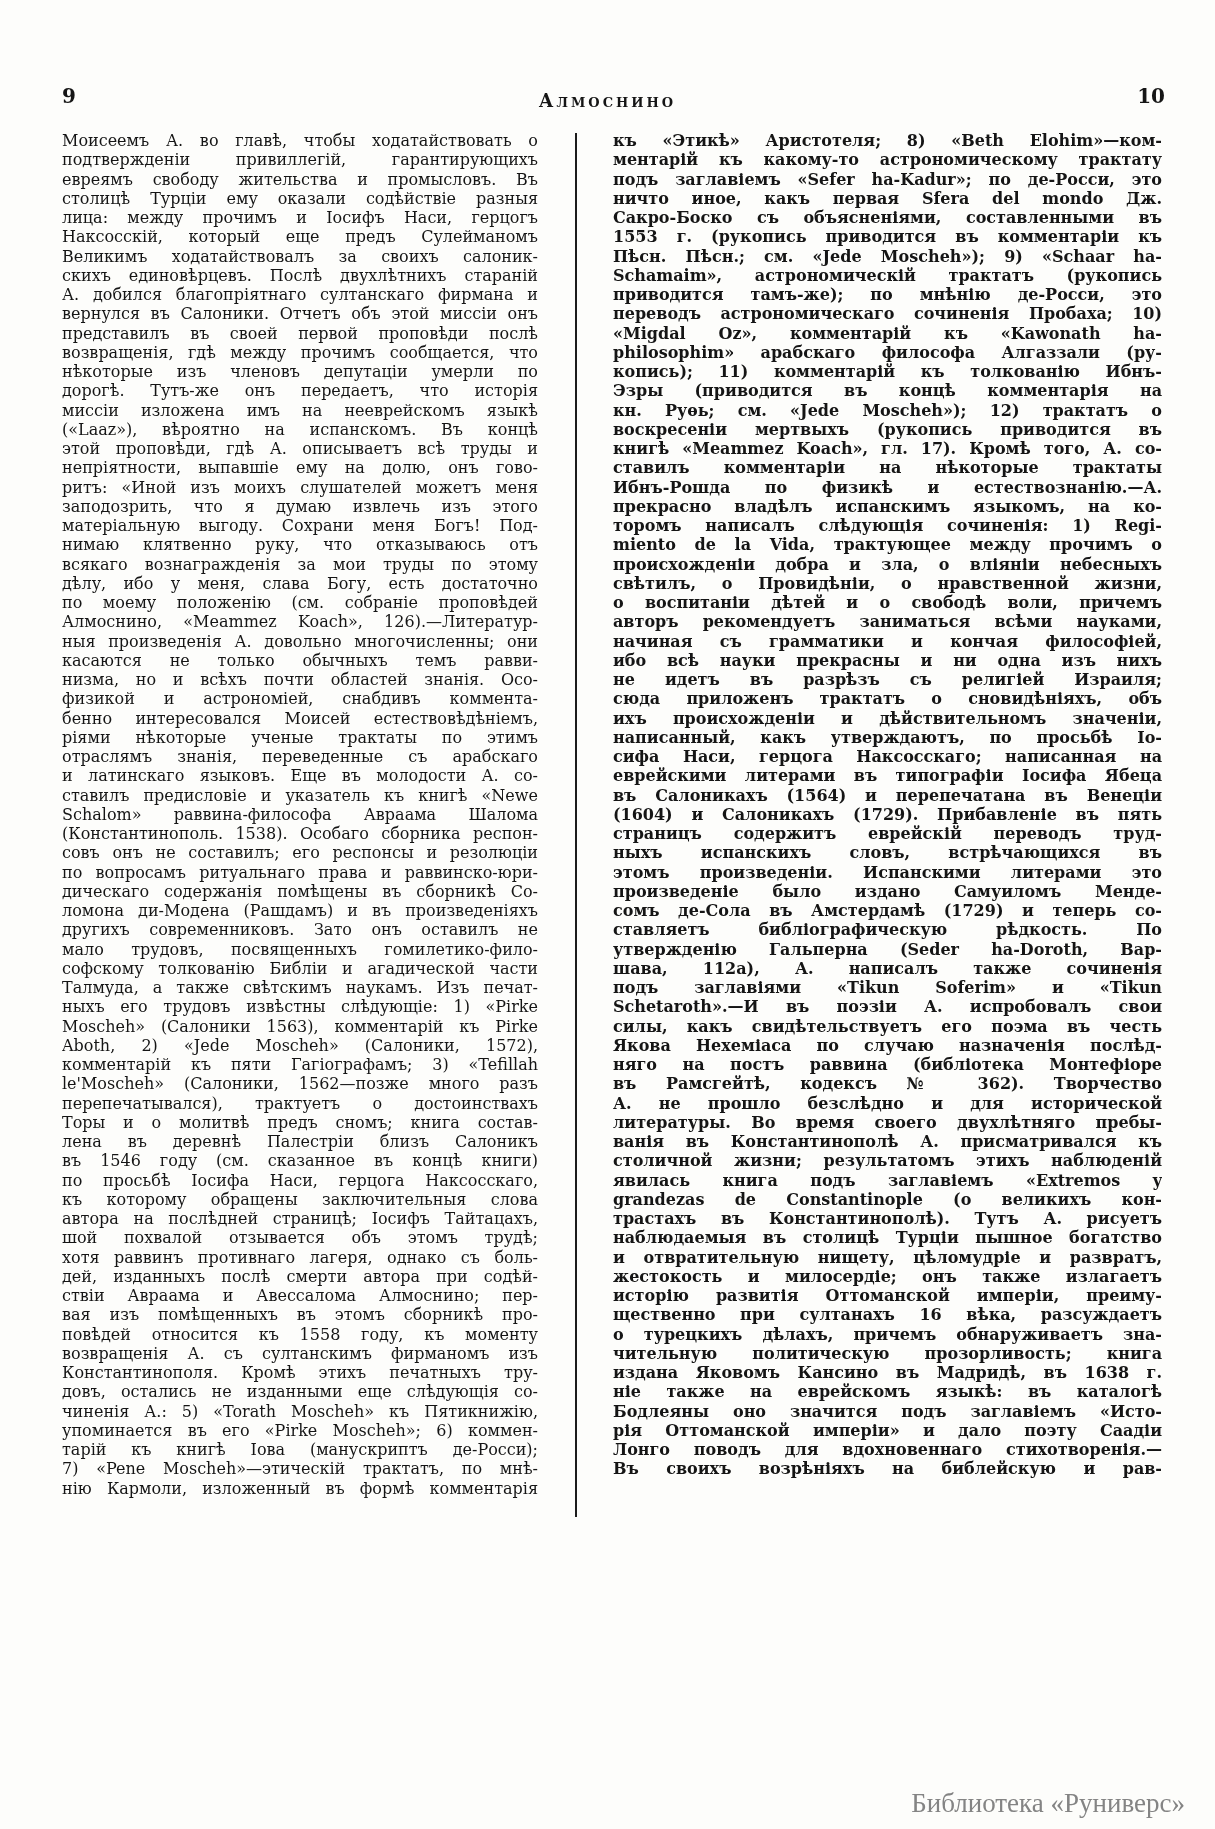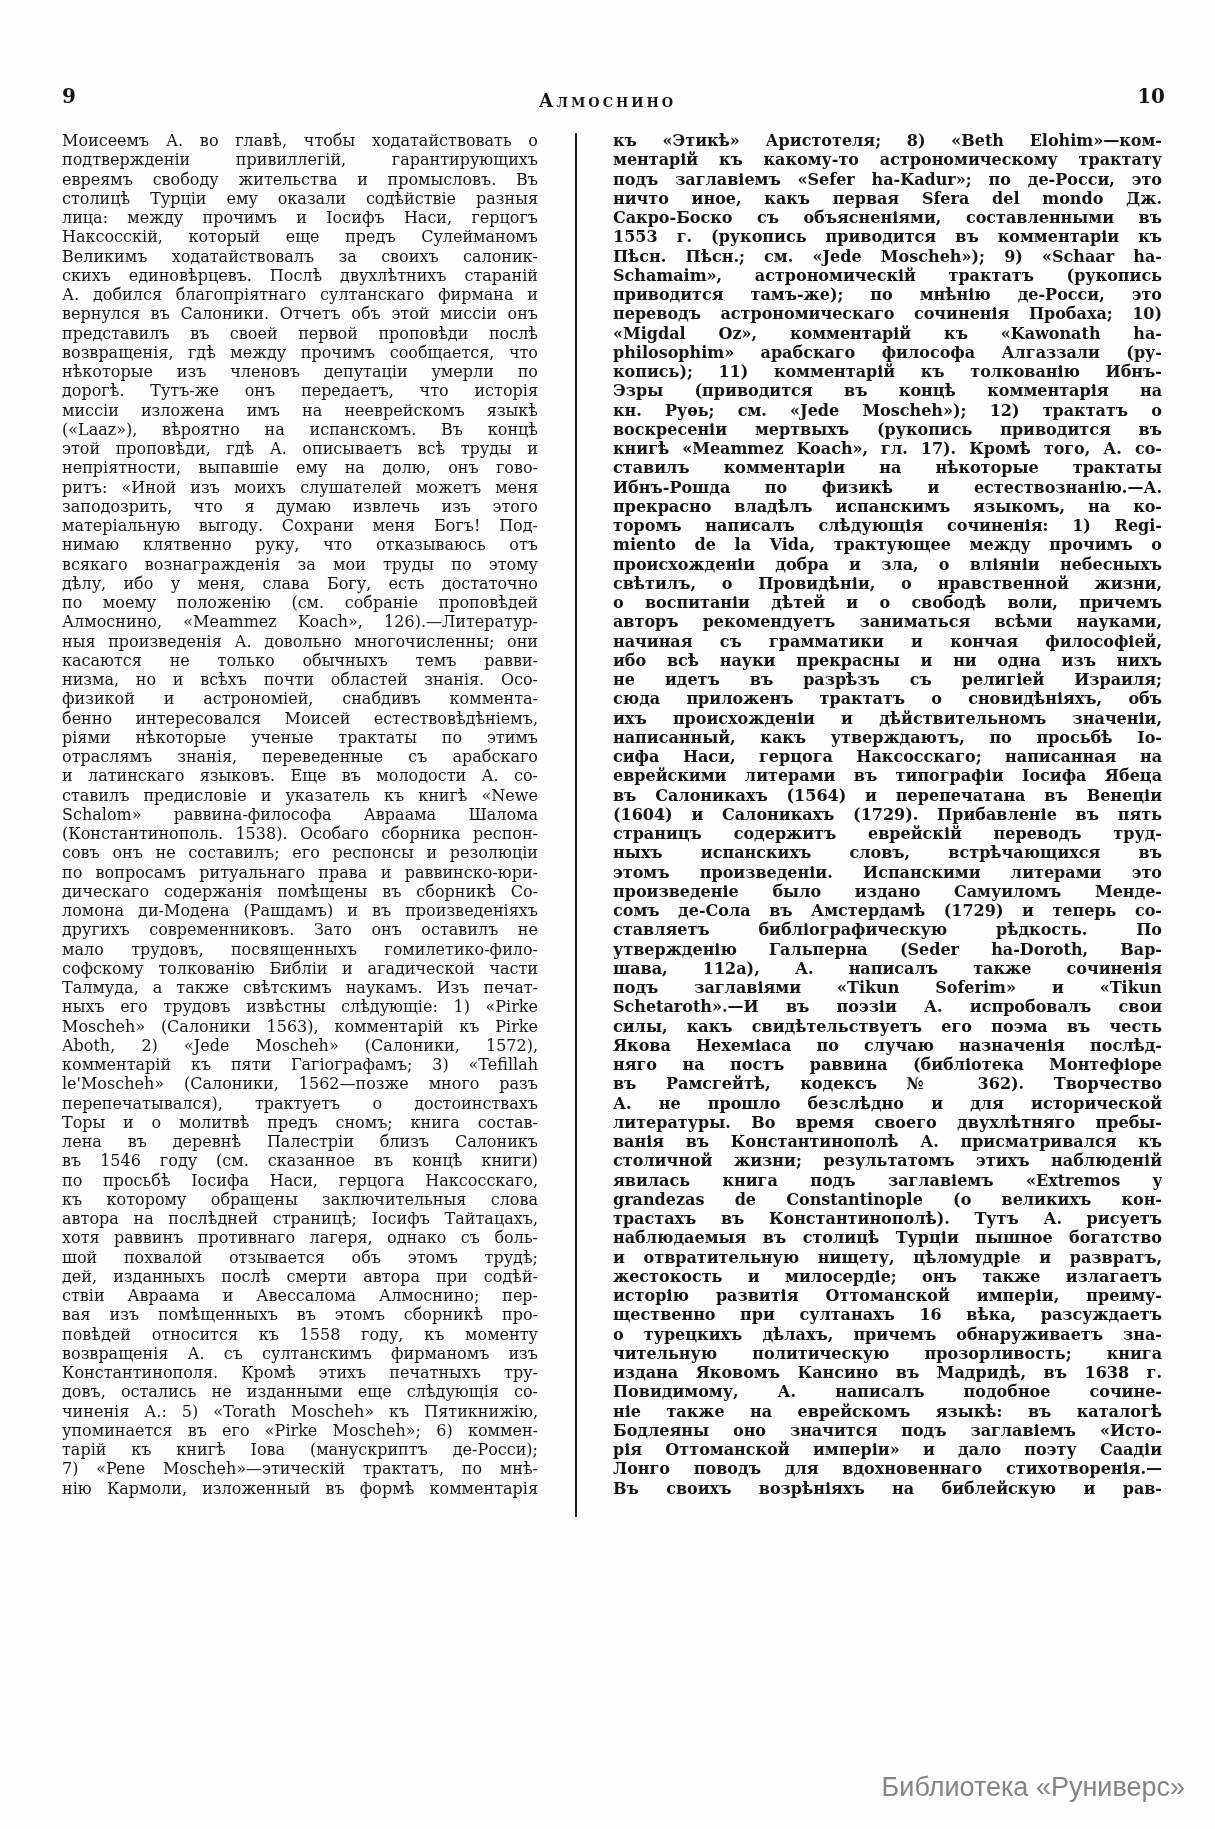--- a/index.html
+++ b/index.html
@@ -54,22 +54,22 @@
     position: absolute;
     left: 575px;
     top: 133px;
     width: 2px;
     height: 1384px;
     background: #1c1c1c;
   }
   .watermark {
     position: absolute;
     right: 30px;
-    bottom: 26px;
-    font-family: Liberation Sans, sans-serif;
+    bottom: 10px;
+    font-family: Liberation Serif, serif;
     font-size: 27px;
     color: #848484;
   }
 </style>
 </head>
 <body>
 
 <div class="page">
 
   <div class="page-number left">9</div>
@@ -129,22 +129,22 @@
       <div class="tline">Aboth, 2) «Jede Moscheh» (Салоники, 1572),</div>
       <div class="tline">комментарій къ пяти Гагіографамъ; 3) «Tefillah</div>
       <div class="tline">le'Moscheh» (Салоники, 1562—позже много разъ</div>
       <div class="tline">перепечатывался), трактуетъ о достоинствахъ</div>
       <div class="tline">Торы и о молитвѣ предъ сномъ; книга состав-</div>
       <div class="tline">лена въ деревнѣ Палестріи близъ Салоникъ</div>
       <div class="tline">въ 1546 году (см. сказанное въ концѣ книги)</div>
       <div class="tline">по просьбѣ Іосифа Наси, герцога Наксосскаго,</div>
       <div class="tline">къ которому обращены заключительныя слова</div>
       <div class="tline">автора на послѣдней страницѣ; Іосифъ Тайтацахъ,</div>
+      <div class="tline">шой похвалой отзывается объ этомъ трудѣ;</div>
       <div class="tline">хотя раввинъ противнаго лагеря, однако съ боль-</div>
-      <div class="tline">шой похвалой отзывается объ этомъ трудѣ;</div>
       <div class="tline">дей, изданныхъ послѣ смерти автора при содѣй-</div>
       <div class="tline">ствіи Авраама и Авессалома Алмоснино; пер-</div>
       <div class="tline">вая изъ помѣщенныхъ въ этомъ сборникѣ про-</div>
       <div class="tline">повѣдей относится къ 1558 году, къ моменту</div>
       <div class="tline">возвращенія А. съ султанскимъ фирманомъ изъ</div>
       <div class="tline">Константинополя. Кромѣ этихъ печатныхъ тру-</div>
       <div class="tline">довъ, остались не изданными еще слѣдующія со-</div>
       <div class="tline">чиненія А.: 5) «Torath Moscheh» къ Пятикнижію,</div>
       <div class="tline">упоминается въ его «Pirke Moscheh»; 6) коммен-</div>
       <div class="tline">тарій къ книгѣ Іова (манускриптъ де-Росси);</div>
@@ -213,21 +213,20 @@
       <div class="tline">grandezas de Constantinople (о великихъ кон-</div>
       <div class="tline">трастахъ въ Константинополѣ). Тутъ А. рисуетъ</div>
       <div class="tline">наблюдаемыя въ столицѣ Турціи пышное богатство</div>
       <div class="tline">и отвратительную нищету, цѣломудріе и развратъ,</div>
       <div class="tline">жестокость и милосердіе; онъ также излагаетъ</div>
       <div class="tline">исторію развитія Оттоманской имперіи, преиму-</div>
       <div class="tline">щественно при султанахъ 16 вѣка, разсуждаетъ</div>
       <div class="tline">о турецкихъ дѣлахъ, причемъ обнаруживаетъ зна-</div>
       <div class="tline">чительную политическую прозорливость; книга</div>
       <div class="tline">издана Яковомъ Кансино въ Мадридѣ, въ 1638 г.</div>
-      <div class="tline">Повидимому, А. написалъ подобное сочине-</div>
       <div class="tline">ніе также на еврейскомъ языкѣ: въ каталогѣ</div>
       <div class="tline">Бодлеяны оно значится подъ заглавіемъ «Исто-</div>
       <div class="tline">рія Оттоманской имперіи» и дало поэту Саадіи</div>
       <div class="tline">Лонго поводъ для вдохновеннаго стихотворенія.—</div>
       <div class="tline">Въ своихъ возрѣніяхъ на библейскую и рав-</div>
     </div>
 
   <div class="watermark">Библиотека «Руниверс»</div>
 
 </div>

